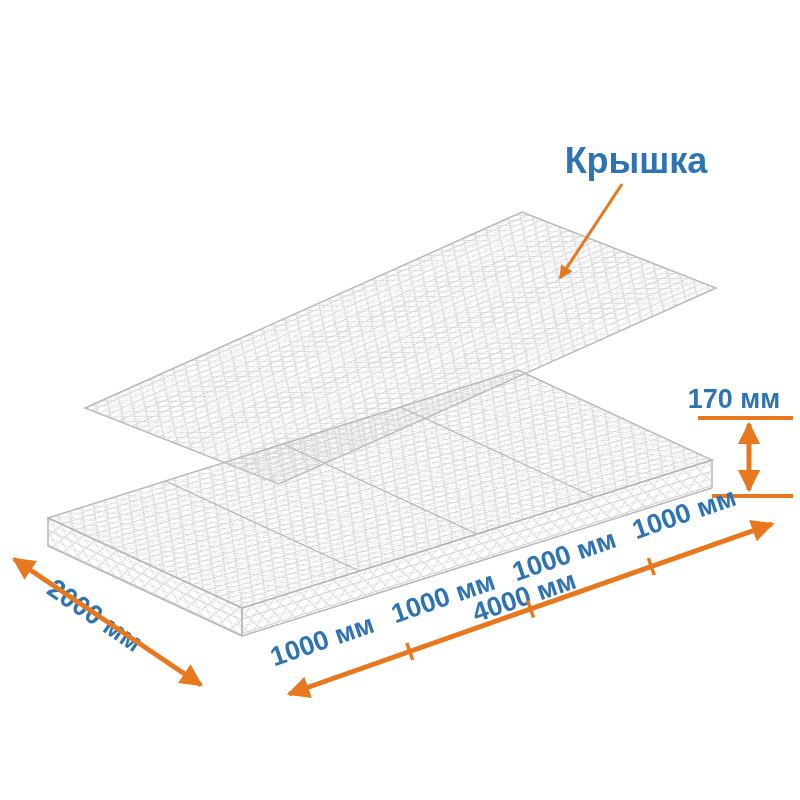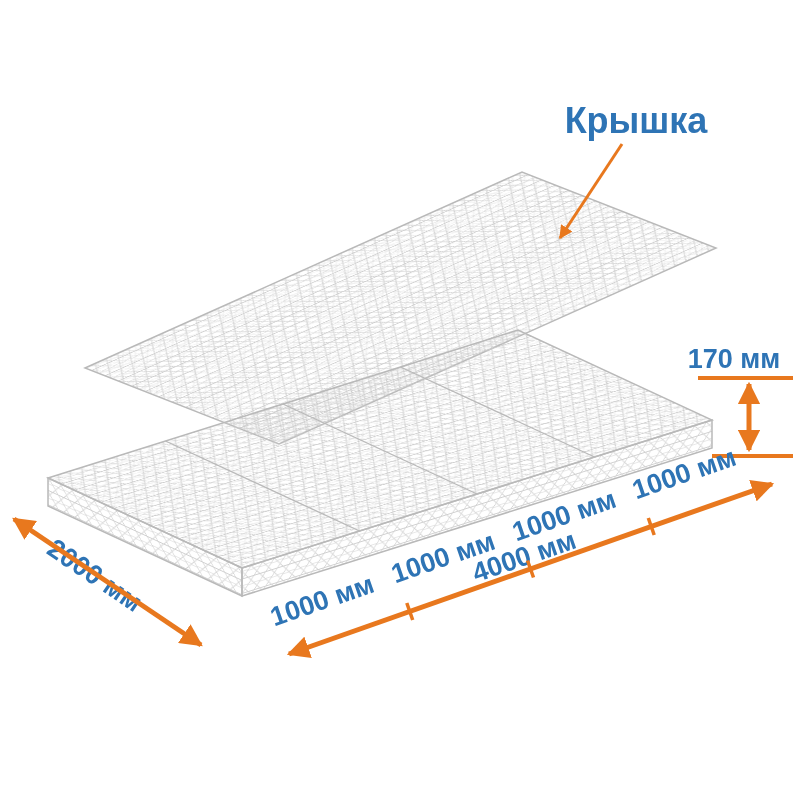--- a/index.html
+++ b/index.html
@@ -9,20 +9,21 @@
     height: 800px;
     background: var(--background, #ffffff);
     font-family: "Liberation Sans", sans-serif;
   }
   .stage {
     position: relative;
     width: 800px;
     height: 668px;
     background: var(--background, #ffffff);
     overflow: hidden;
+    margin-top: 40px;
   }
   svg { display: block; }
 
   .t-blue {
     fill: var(--label-blue, #2e74b5);
     font-family: "Liberation Sans", sans-serif;
     font-weight: 700;
   }
   .t-dim { font-size: 27px; }
   .t-big { font-size: 36px; }

